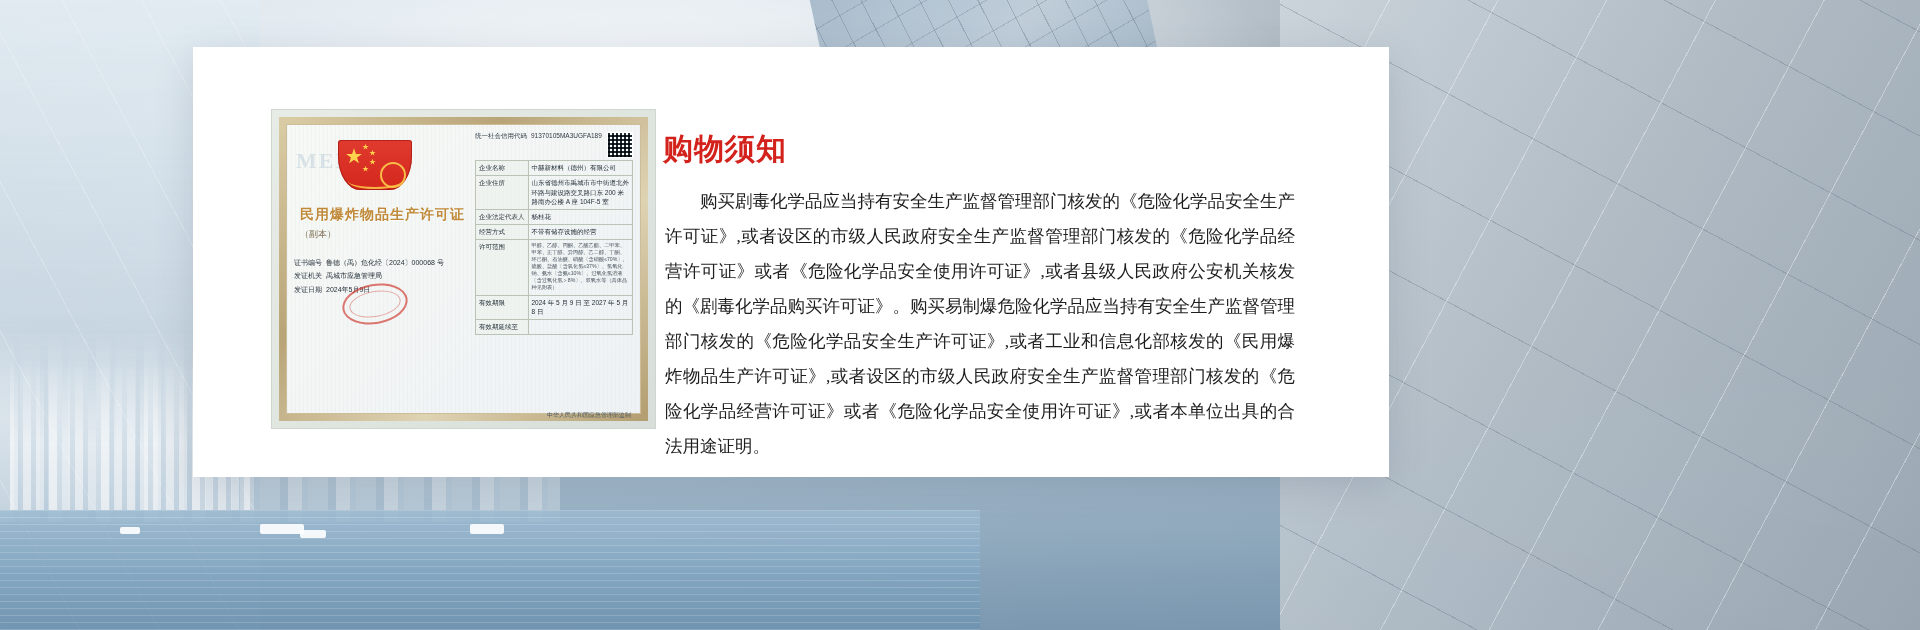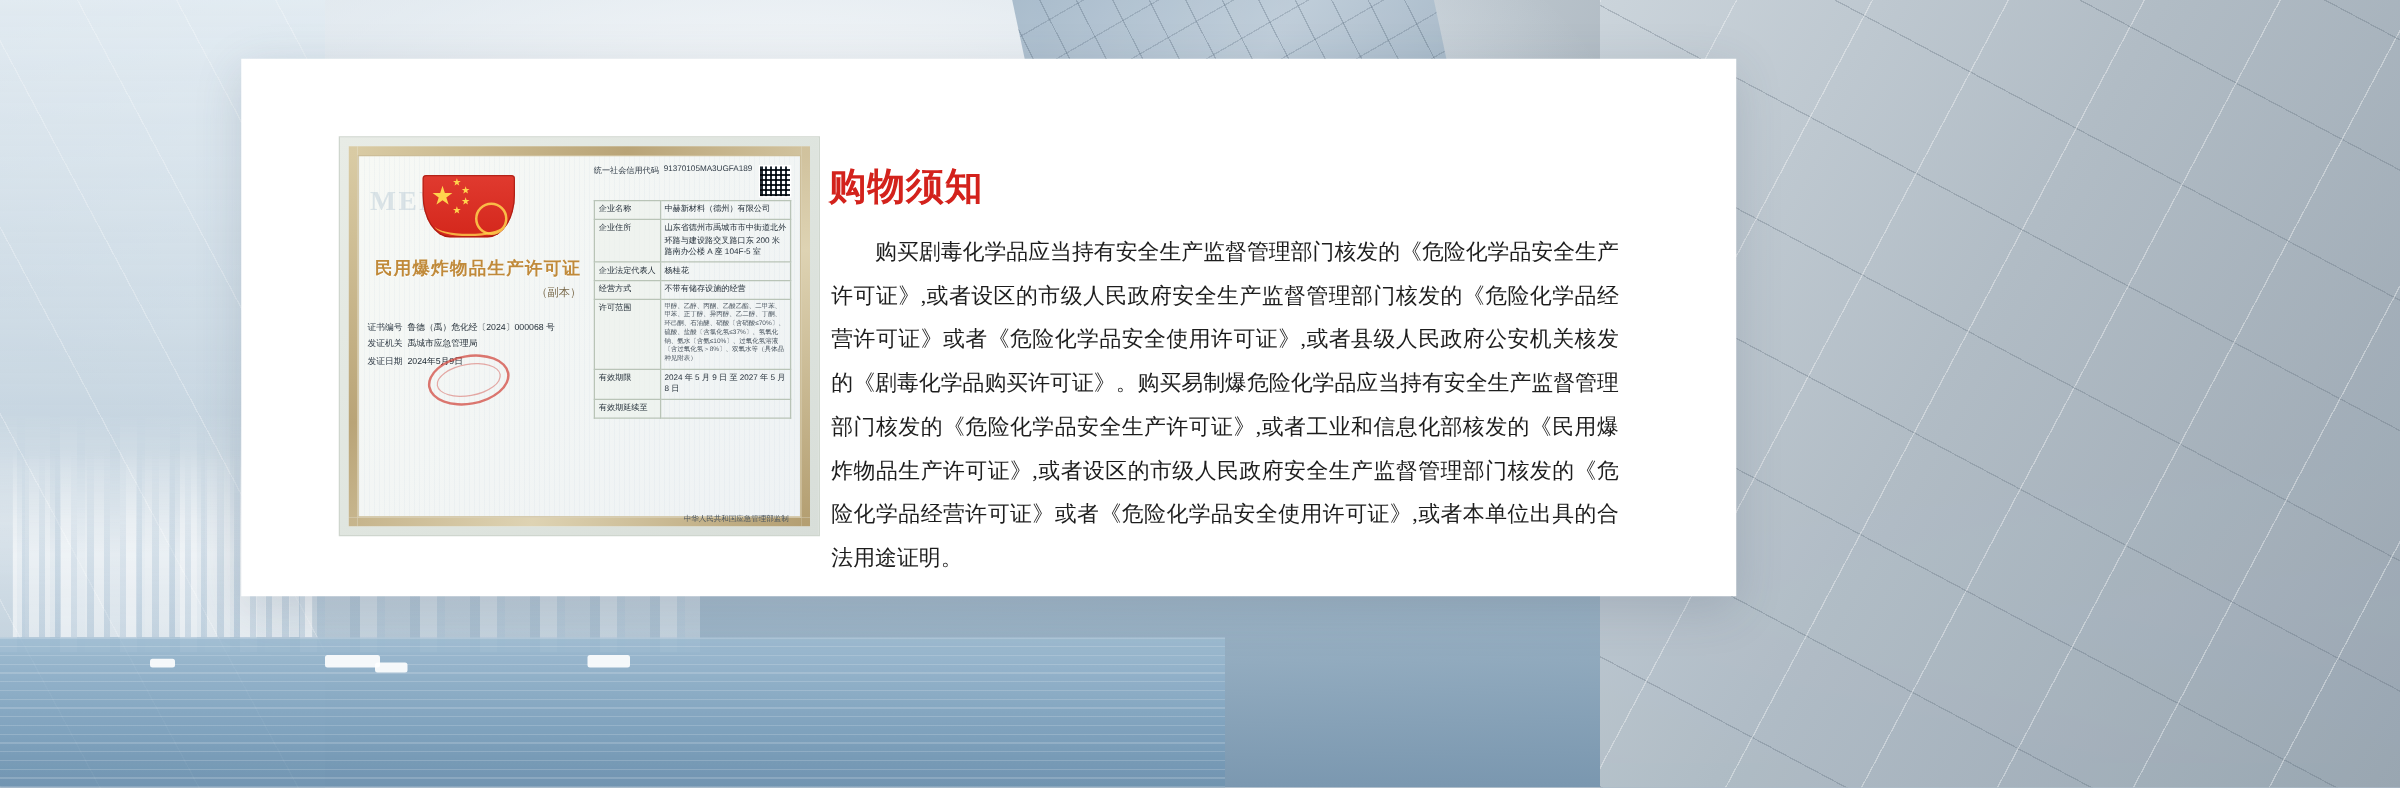--- a/index.html
+++ b/index.html
@@ -169,21 +169,21 @@
     position: absolute; left: 6px; top: 74px; width: 165px;
     text-align: center;
     font-family: "Liberation Serif", serif;
     font-size: 14px; font-weight: bold;
     color: #c08a3a;
     letter-spacing: 1px;
     text-shadow: 0 1px 0 rgba(255,255,255,.8);
   }
   .lic-sub {
     position: absolute; left: 6px; top: 96px; width: 165px;
-    text-align: right; font-size: 9px; color: #7b6b4c;
+    text-align: left; font-size: 9px; color: #7b6b4c;
     font-family: "Liberation Serif", serif;
   }
   .lic-fields {
     position: absolute; left: 0; top: 124px; width: 172px;
     font-size: 7px; color: #3a4550; line-height: 1.9;
   }
   .lic-fields .row { display: flex; gap: 4px; white-space: nowrap; }
   .lic-fields .lbl { color: #2f3a45; }
   .lic-fields .val { color: #1f2a33; }
   .lic-stamp {

